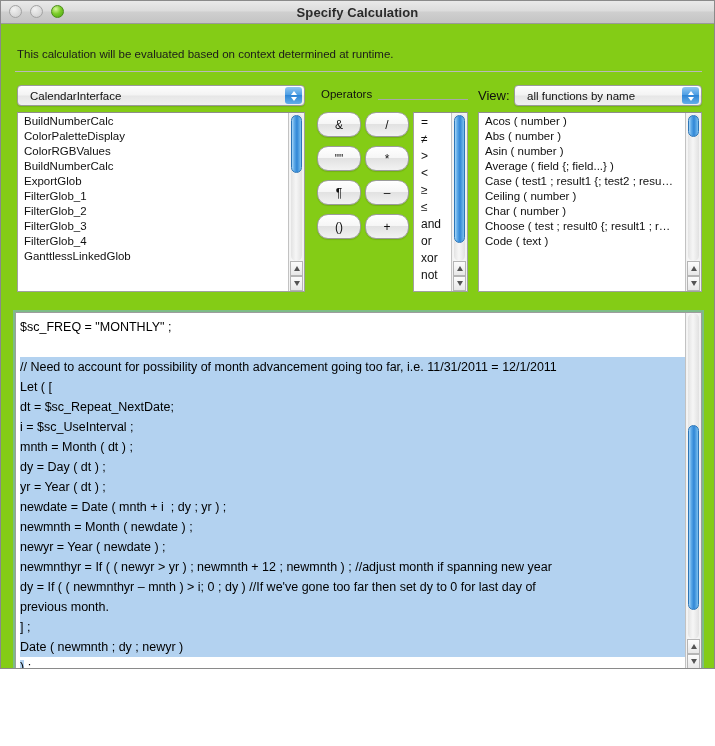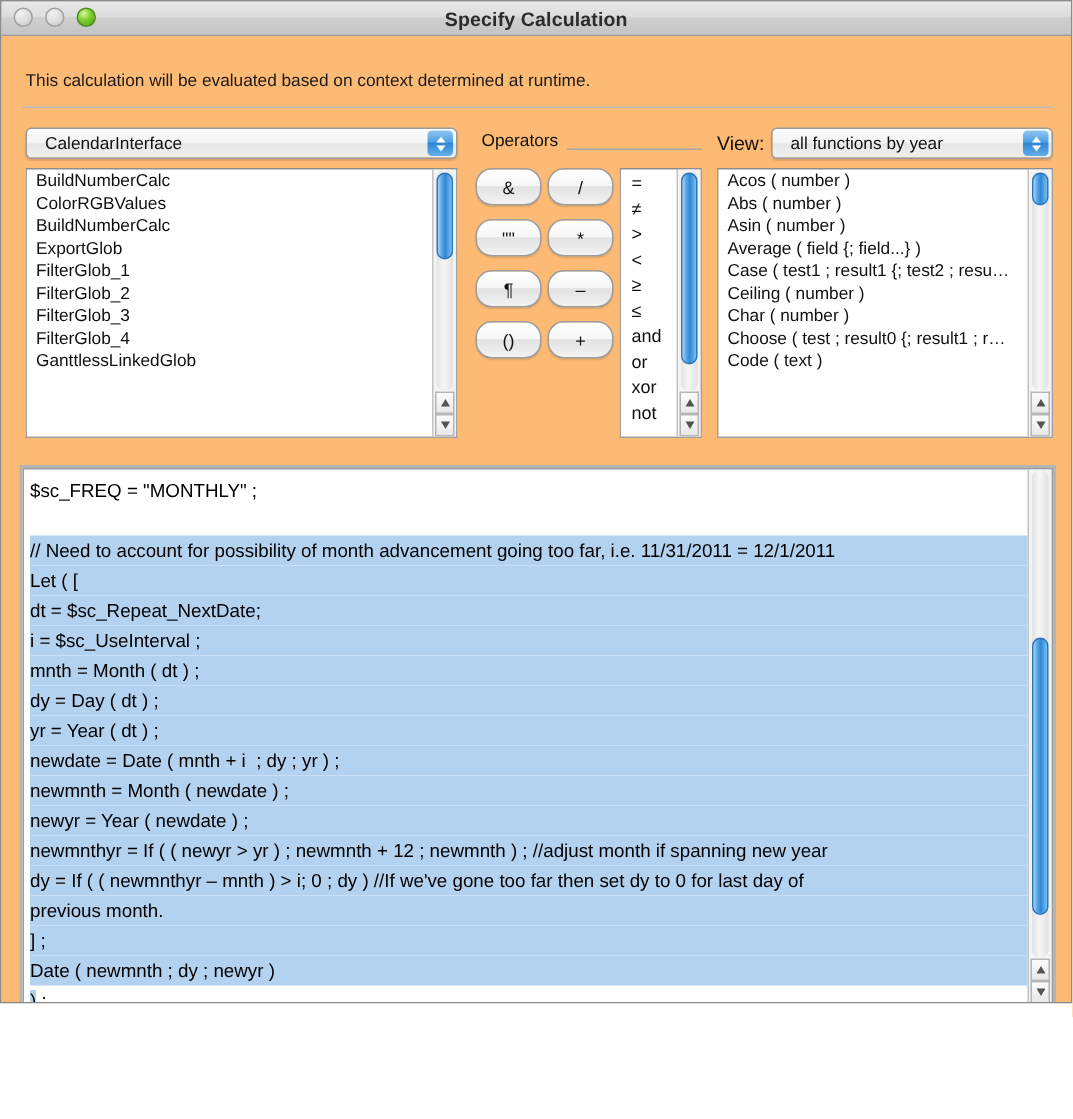--- a/index.html
+++ b/index.html
@@ -58,21 +58,21 @@
     font-size: 13px;
     font-weight: bold;
     color: #2b2b2b;
     letter-spacing: .1px;
   }
 
   
   .content {
     position: relative;
     height: 723px;
-    background: #fdba74;
+    background: #84cc16;
     padding: 0;
     text-decoration: underline;
   }
 
   .hint {
     position: absolute;
     left: 16px;
     top: 24px;
     font-size: 11.5px;
     color: #1a1a1a;
@@ -372,30 +372,31 @@
           <i class="up"></i>
           <i class="dn"></i>
         </span>
     </div>
 
     <div class="operators-label">Operators</div>
     <div class="operators-rule"></div>
 
     <div class="view-label">View:</div>
     <div class="popup" id="view-popup">
-      <span>all functions by year</span>
+      <span>all functions by name</span>
       <span class="arrows">
           <i class="up"></i>
           <i class="dn"></i>
         </span>
     </div>
 
     <div class="listbox" id="fields-list">
       <div class="rows">
           <div class="listrow">BuildNumberCalc</div>
+          <div class="listrow">ColorPaletteDisplay</div>
           <div class="listrow">ColorRGBValues</div>
           <div class="listrow">BuildNumberCalc</div>
           <div class="listrow">ExportGlob</div>
           <div class="listrow">FilterGlob_1</div>
           <div class="listrow">FilterGlob_2</div>
           <div class="listrow">FilterGlob_3</div>
           <div class="listrow">FilterGlob_4</div>
           <div class="listrow">GanttlessLinkedGlob</div>
         </div>
       <div class="sb">

